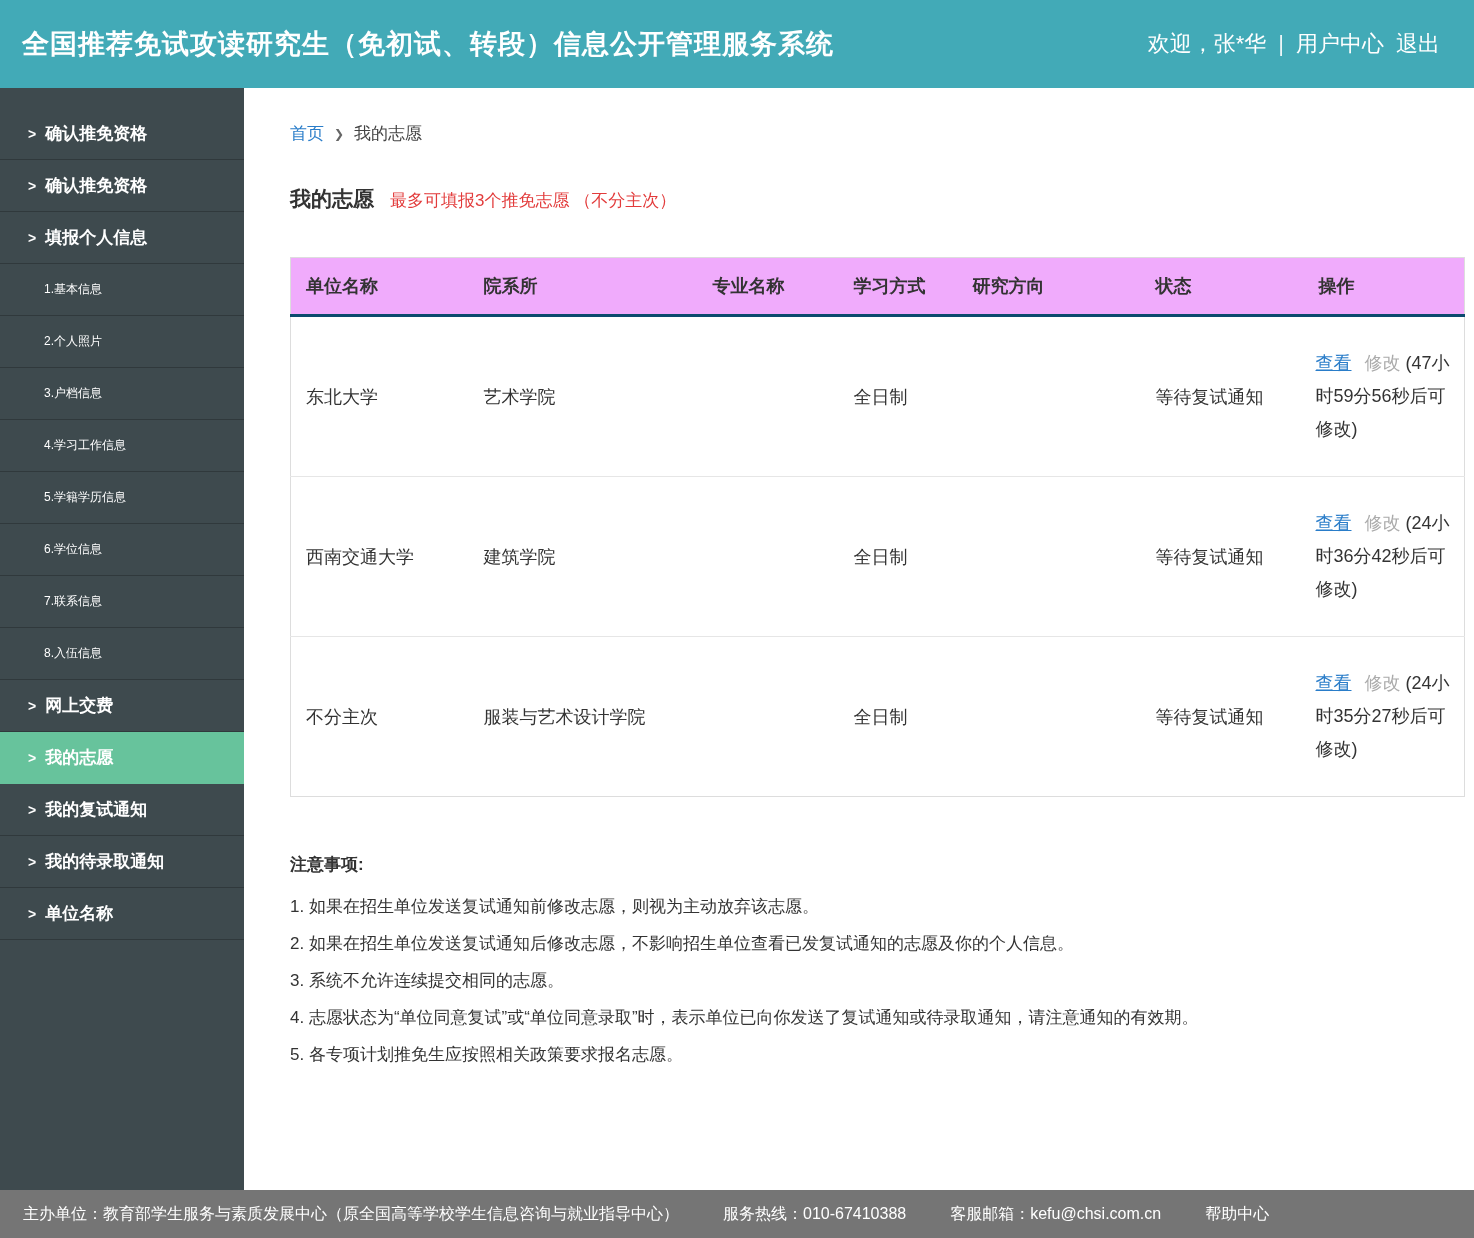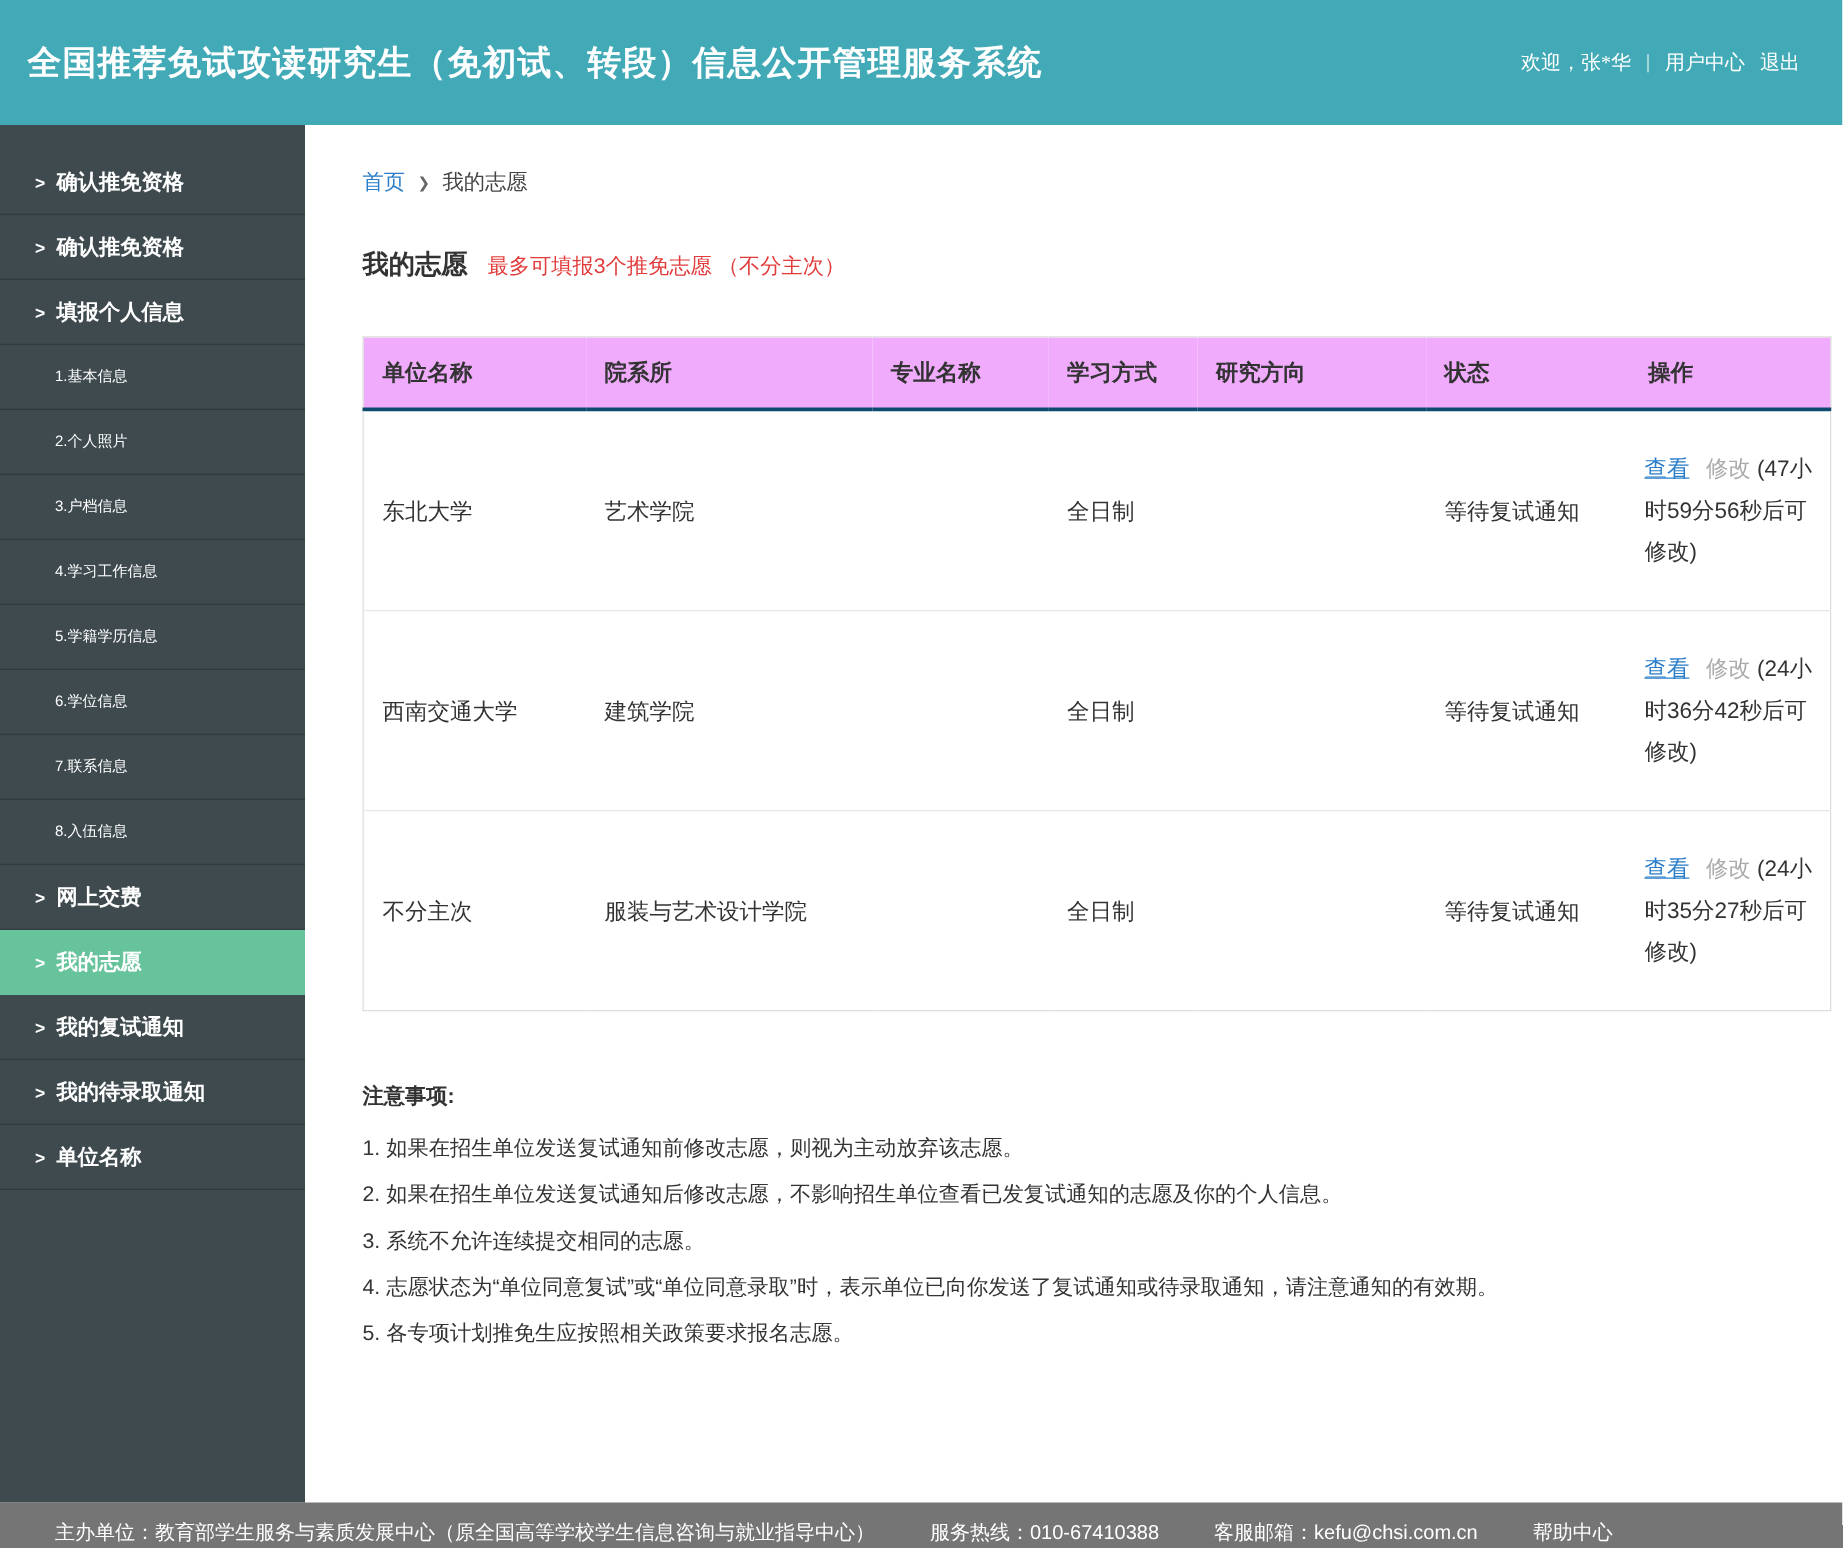--- a/index.html
+++ b/index.html
@@ -3,25 +3,25 @@
 <meta charset="utf-8">
 <style>
   * { margin:0; padding:0; box-sizing:border-box; }
   html,body { margin:0; }
   body {
     width:1474px; min-height:1238px; background:#fff;
     font-family:"Liberation Sans","DejaVu Sans",sans-serif; color:#333;
   }
   
   .header {
-    height:100px; background:#42aab7; display:flex; align-items:center;
+    height:88px; background:#42aab7; display:flex; align-items:center;
     justify-content:space-between; padding:0 34px 0 22px;
   }
   .header-title { color:#fff; font-size:27px; font-weight:bold; letter-spacing:1px; }
-  .header-user { color:#fff; font-size:16px; display:flex; align-items:center; gap:12px; white-space:nowrap;font-family:Liberation Serif, serif; }
+  .header-user { color:#fff; font-size:22px; display:flex; align-items:center; gap:12px; white-space:nowrap; }
   .header-link { color:#fff; text-decoration:none; cursor:pointer; }
   .header-divider { opacity:.9; }
   
   .layout { display:flex; height:1102px; }
   .sidebar { width:244px; flex:0 0 244px; background:#3e4a4e; padding-top:20px; }
   .menu-item {
     color:#fff; font-size:17px; height:52px; display:flex; align-items:center;
     border-bottom:1px solid rgba(0,0,0,0.22); cursor:pointer;
   }
   .menu-item.section { font-weight:bold; padding-left:28px; }
@@ -52,21 +52,21 @@
   .view-link { color:#2a7dc9; text-decoration:underline; cursor:pointer; margin-right:8px; }
   .modify-link { color:#ababab; cursor:pointer; }
   .modify-note { color:#333; }
   
   .notes { margin-top:56px; font-size:17px; color:#333; width:1160px; }
   .notes-title { font-weight:bold; margin-bottom:12px; }
   .notes p { line-height:37px; }
   
   .footer {
     height:48px; background:#757575; color:#fff; display:flex; align-items:center;
-    font-size:16px; padding:0 44px; gap:44px; white-space:nowrap;
+    font-size:16px; padding:0 23px; gap:44px; white-space:nowrap;
   }
   .footer a { color:#fff; text-decoration:none; cursor:pointer; }
 </style>
 </head>
 <body>
 
 <header class="header">
   <div class="header-title">全国推荐免试攻读研究生（免初试、转段）信息公开管理服务系统</div>
   <div class="header-user">
     <span>欢迎，张*华</span>

